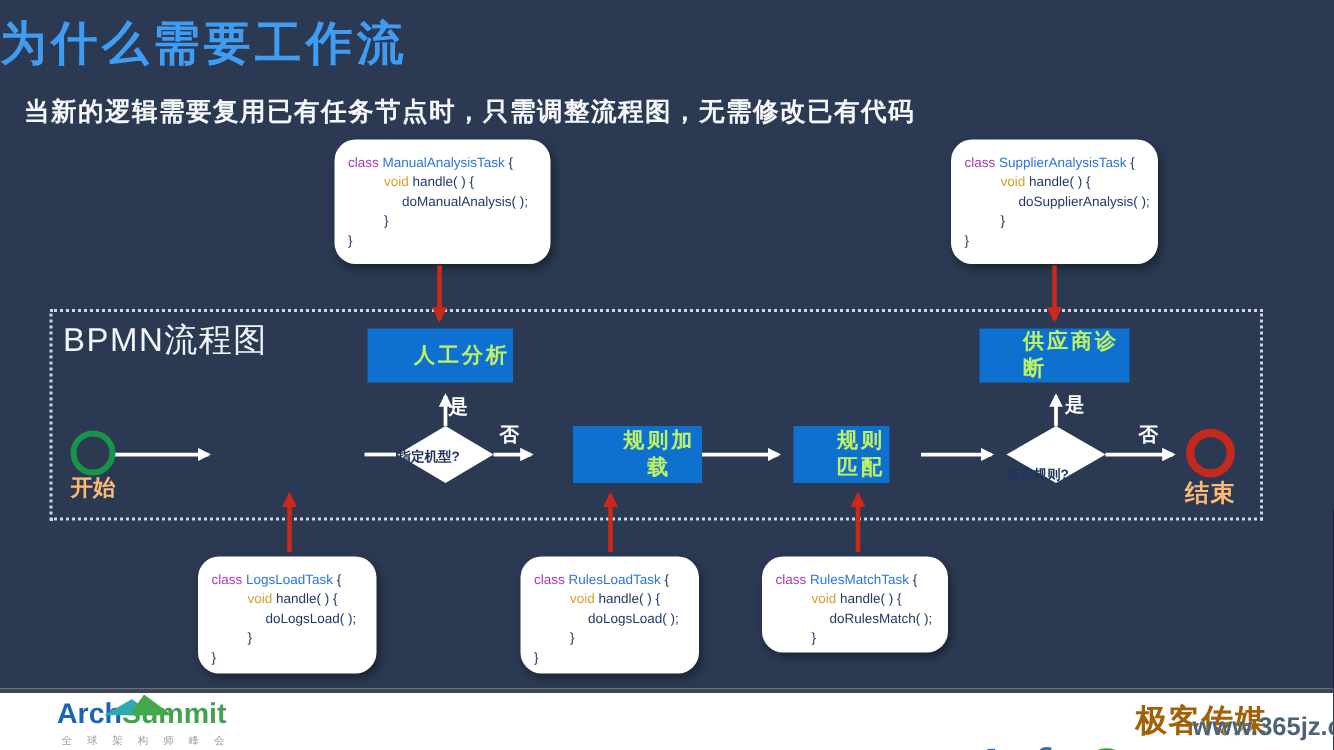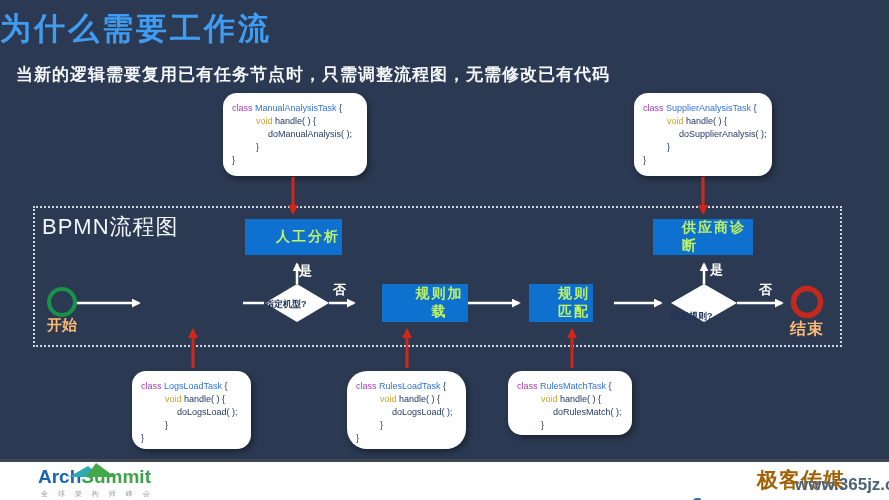--- a/index.html
+++ b/index.html
@@ -94,21 +94,21 @@
   </div>
 
   <div class="code-box" style="left:132px;top:371px;width:119px;height:78px;">
     <div class="code-line"><span class="kw-class">class</span><span class="cls-name"> LogsLoadTask</span><span> {</span></div>
     <div class="code-line ind1"><span class="kw-void">void</span><span> handle( ) {</span></div>
     <div class="code-line ind2">doLogsLoad( );</div>
     <div class="code-line ind3">}</div>
     <div class="code-line">}</div>
   </div>
 
-  <div class="code-box" style="left:347px;top:371px;width:119px;height:78px;border-radius:20px;">
+  <div class="code-box" style="left:347px;top:371px;width:119px;height:78px;">
     <div class="code-line"><span class="kw-class">class</span><span class="cls-name"> RulesLoadTask</span><span> {</span></div>
     <div class="code-line ind1"><span class="kw-void">void</span><span> handle( ) {</span></div>
     <div class="code-line ind2">doLogsLoad( );</div>
     <div class="code-line ind3">}</div>
     <div class="code-line">}</div>
   </div>
 
   <div class="code-box" style="left:508px;top:371px;width:124px;height:64px;">
     <div class="code-line"><span class="kw-class">class</span><span class="cls-name"> RulesMatchTask</span><span> {</span></div>
     <div class="code-line ind1"><span class="kw-void">void</span><span> handle( ) {</span></div>

